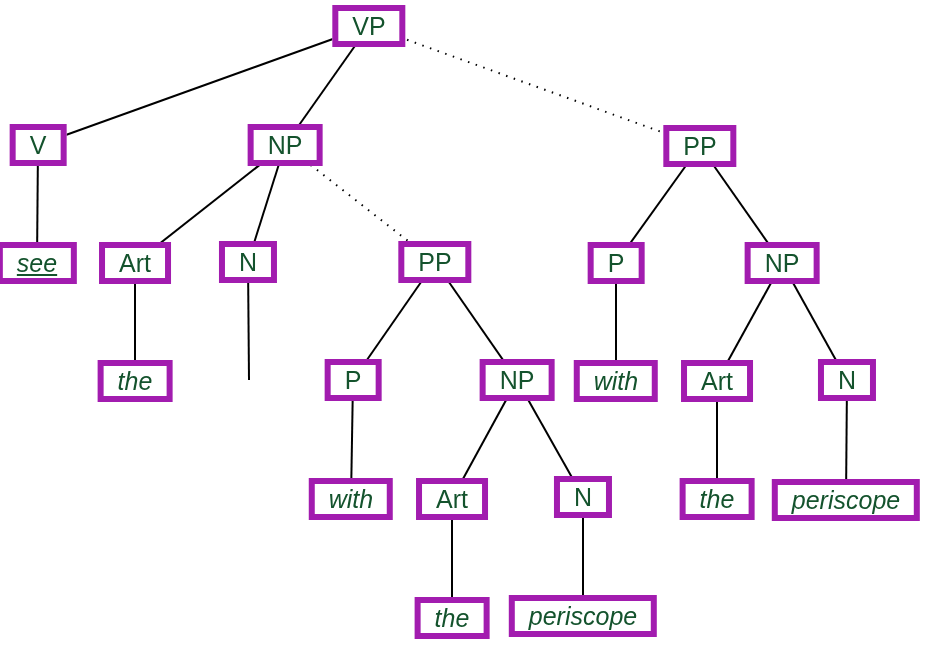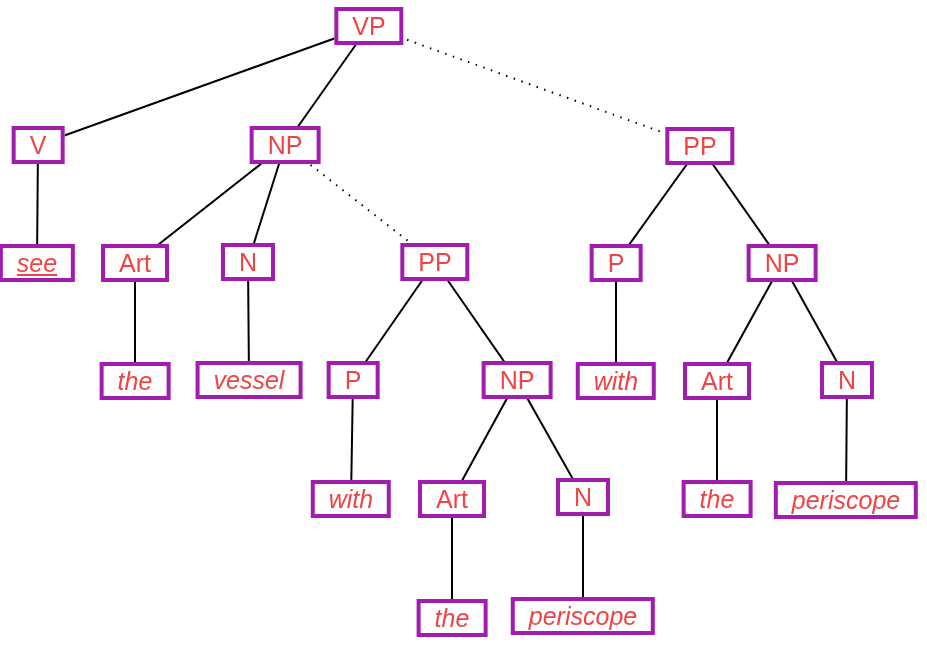--- a/index.html
+++ b/index.html
@@ -26,25 +26,25 @@
     stroke: #000000;
     stroke-width: 2;
   }
   .edges line.dotted {
     stroke-dasharray: 1.5 6.6;
   }
   .node {
     position: absolute;
     transform: translate(-50%, -50%);
     background: #ffffff;
-    border: 4px solid #a21caf;
+    border: 6px solid #a21caf;
     padding: 0 14px;
     font-size: 25px;
     line-height: 30px;
-    color: #ef4444;
+    color: #14532d;
     white-space: nowrap;
     text-align: center;
   }
   .node.term {
     font-style: italic;
   }
 </style>
 </head>
 <body>
 
@@ -80,21 +80,20 @@
   <div class="node" style="left:38px;  top:145px;">V</div>
   <div class="node" style="left:285px; top:145px;">NP</div>
   <div class="node" style="left:700px; top:146px;">PP</div>
   <div class="node term" style="left:37px;  top:263px;text-decoration:underline;">see</div>
   <div class="node" style="left:135px; top:263px;">Art</div>
   <div class="node" style="left:248px; top:262px;">N</div>
   <div class="node" style="left:435px; top:262px;">PP</div>
   <div class="node" style="left:616px; top:263px;">P</div>
   <div class="node" style="left:782px; top:263px;">NP</div>
   <div class="node term" style="left:135px; top:381px;">the</div>
-  <div class="node term" style="left:249px; top:380px;">vessel</div>
   <div class="node" style="left:353px; top:380px;">P</div>
   <div class="node" style="left:517px; top:380px;">NP</div>
   <div class="node term" style="left:616px; top:381px;">with</div>
   <div class="node" style="left:717px; top:381px;">Art</div>
   <div class="node" style="left:847px; top:380px;">N</div>
   <div class="node term" style="left:351px; top:499px;">with</div>
   <div class="node" style="left:452px; top:499px;">Art</div>
   <div class="node" style="left:583px; top:497px;">N</div>
   <div class="node term" style="left:717px; top:499px;">the</div>
   <div class="node term" style="left:846px; top:500px;">periscope</div>

